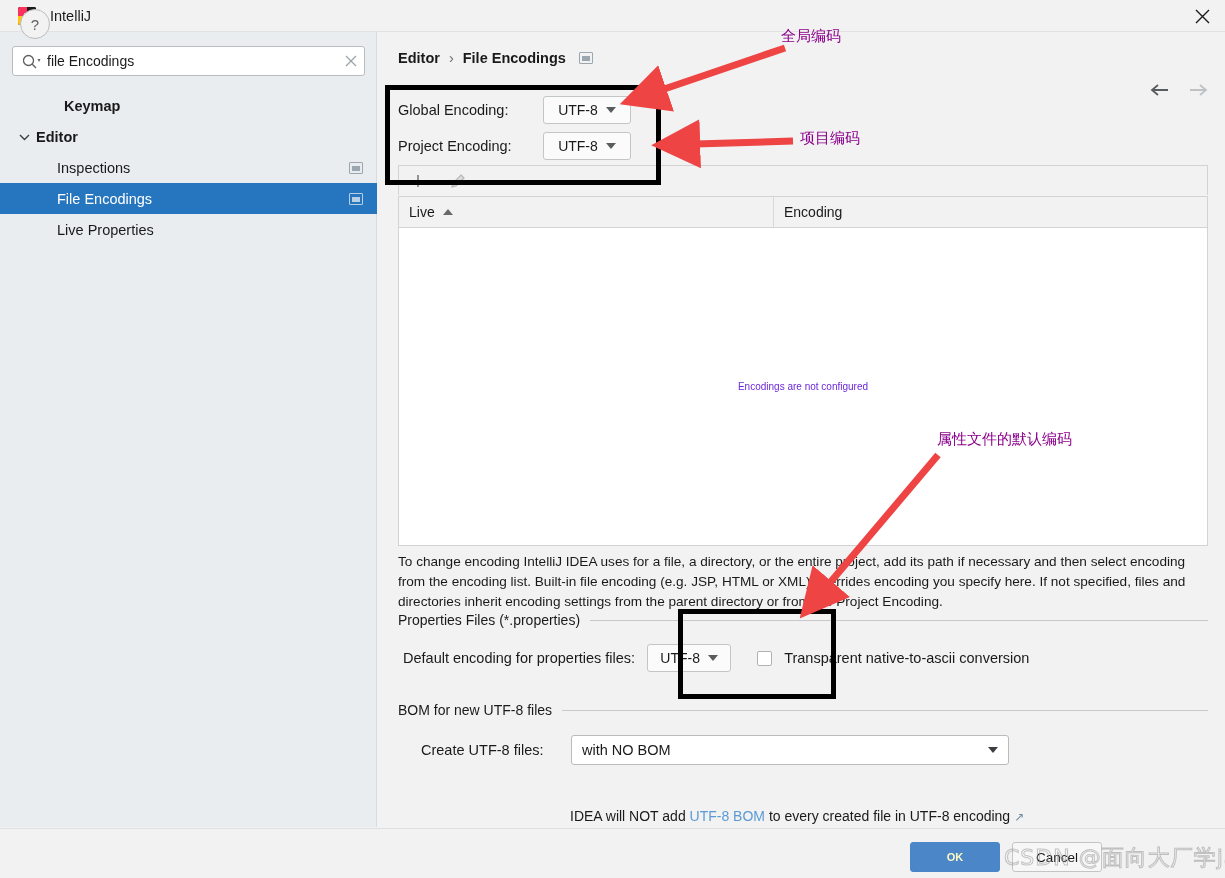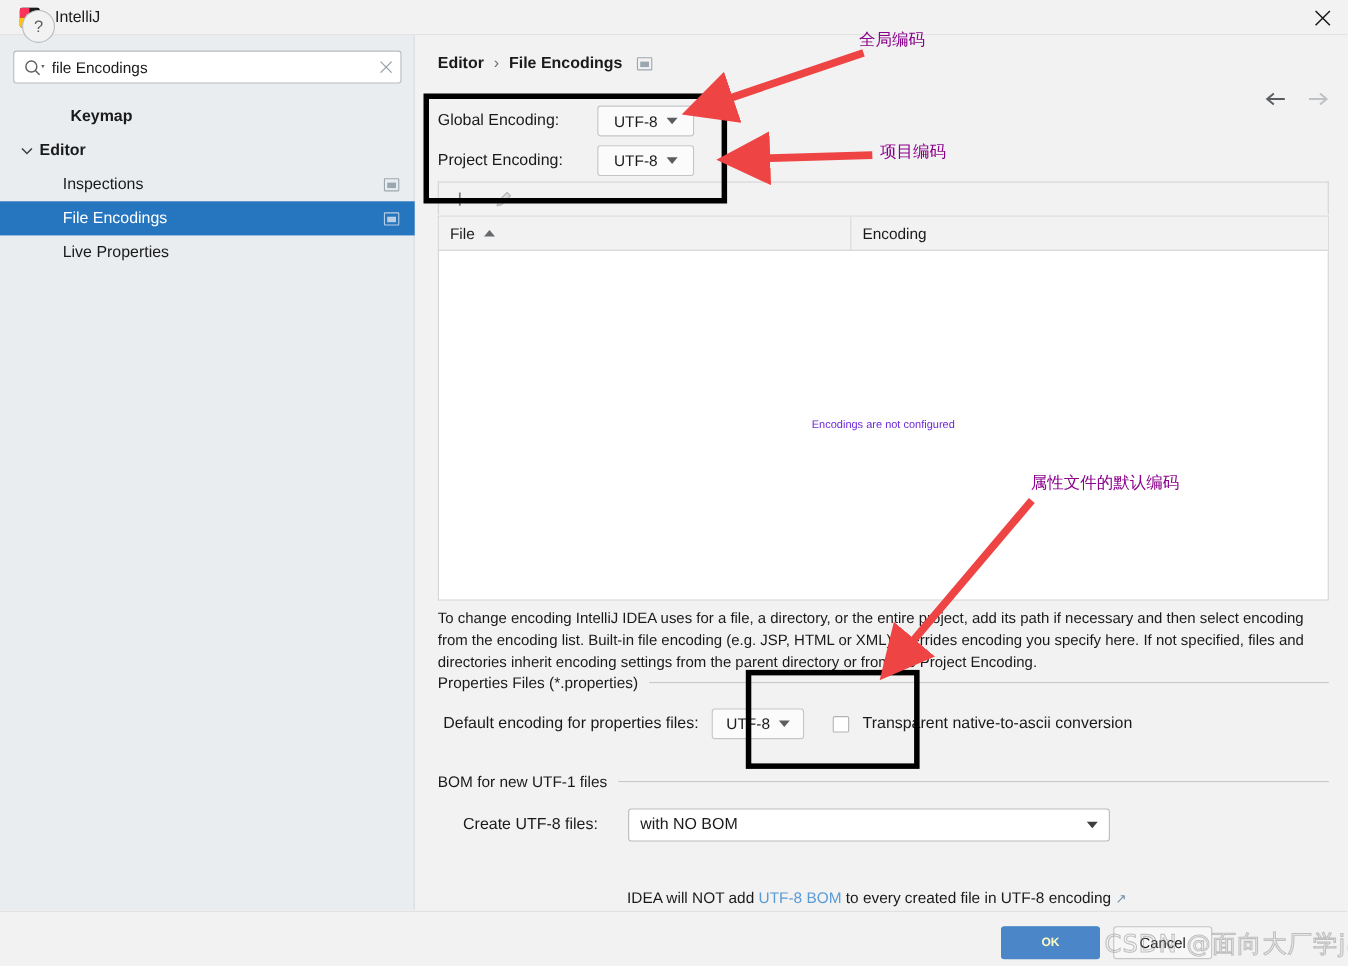--- a/index.html
+++ b/index.html
@@ -460,21 +460,21 @@
       <span class="tb-btn">
         <svg width="14" height="14" viewBox="0 0 14 14">
             <path d="M10 1 L13 4 L5 12 L1 13 L2 9 Z" stroke="#b6b6b6" stroke-width="1.2" fill="#dcdcdc"></path>
           </svg>
       </span>
     </div>
 
     <div class="table-wrap">
       <div class="table-head">
         <div class="th path">
-          <span>File</span>
+          <span>Live</span>
           <span class="sort-caret"></span>
         </div>
         <div class="th enc">
           <span>Encoding</span>
         </div>
       </div>
       <div class="table-empty">Encodings are not configured</div>
     </div>
 
     <div class="helptext">To change encoding IntelliJ IDEA uses for a file, a directory, or the entire project, add its path if necessary and then select encoding from the encoding list. Built-in file encoding (e.g. JSP, HTML or XML) overrides encoding you specify here. If not specified, files and directories inherit encoding settings from the parent directory or from the Project Encoding.</div>
@@ -488,21 +488,21 @@
       <span class="field-label" style="margin-right:12px;">Default encoding for properties files:</span>
       <span class="combo" style="width:84px;height:28px;">
         <span>UTF-8</span>
         <span class="caret"></span>
       </span>
       <span class="checkbox" style="margin-left:26px;"></span>
       <span class="field-label" style="margin-left:12px;">Transparent native-to-ascii conversion</span>
     </div>
 
     <div class="group-sep" style="left:20px; top:670px;">
-      <span class="gl-text">BOM for new UTF-1 files</span>
+      <span class="gl-text">BOM for new UTF-8 files</span>
       <span class="gl-line"></span>
     </div>
 
     <div class="field-row" style="left:43px; top:703px;">
       <span class="field-label" style="width:150px;">Create UTF-8 files:</span>
       <span class="widecombo">
         <span>with NO BOM</span>
         <span class="caret"></span>
       </span>
     </div>

